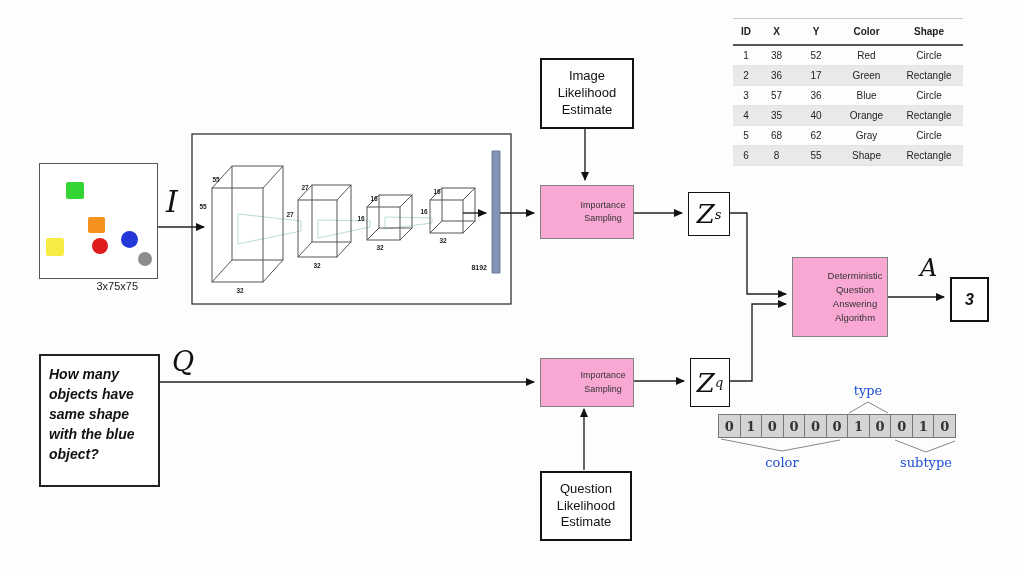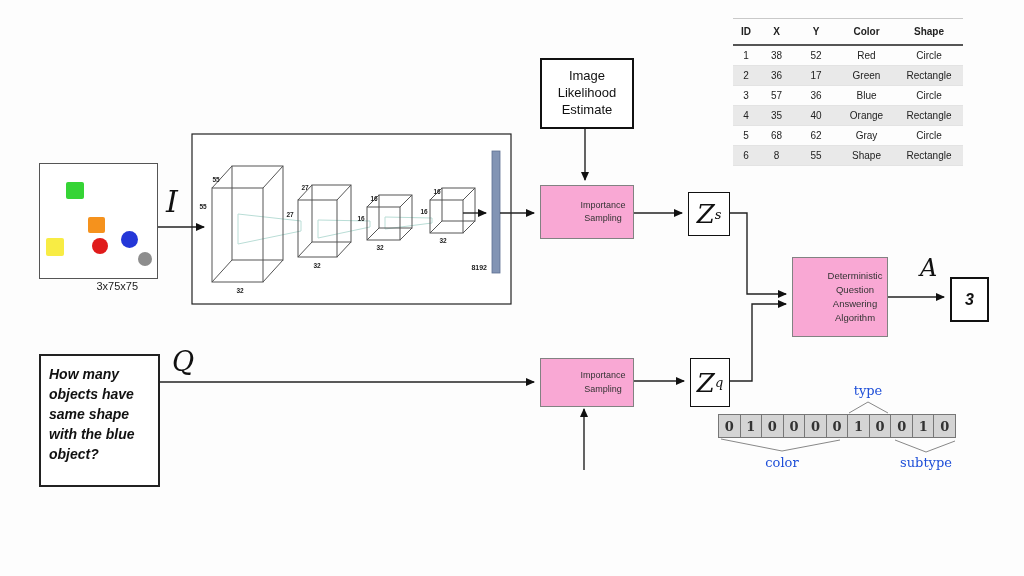--- a/index.html
+++ b/index.html
@@ -148,20 +148,23 @@
   </div>
   <div id="image-caption" class="abs">3x75x75</div>
 
   <div id="var-I" class="abs mathvar">I</div>
   <div id="var-Q" class="abs mathvar">Q</div>
   <div id="var-A" class="abs mathvar">A</div>
 
   <div id="ile-box" class="abs likelihood-box">
     <div>Image Likelihood Estimate</div>
   </div>
+  <div id="qle-box" class="abs likelihood-box">
+    <div>Question Likelihood Estimate</div>
+  </div>
 
   <div id="imp1" class="abs gray-box">
     <div>Importance Sampling</div>
   </div>
   <div id="imp2" class="abs gray-box">
     <div>Importance Sampling</div>
   </div>
 
   <div id="z-s" class="abs zbox">
     <span class="zmain">Z</span>

